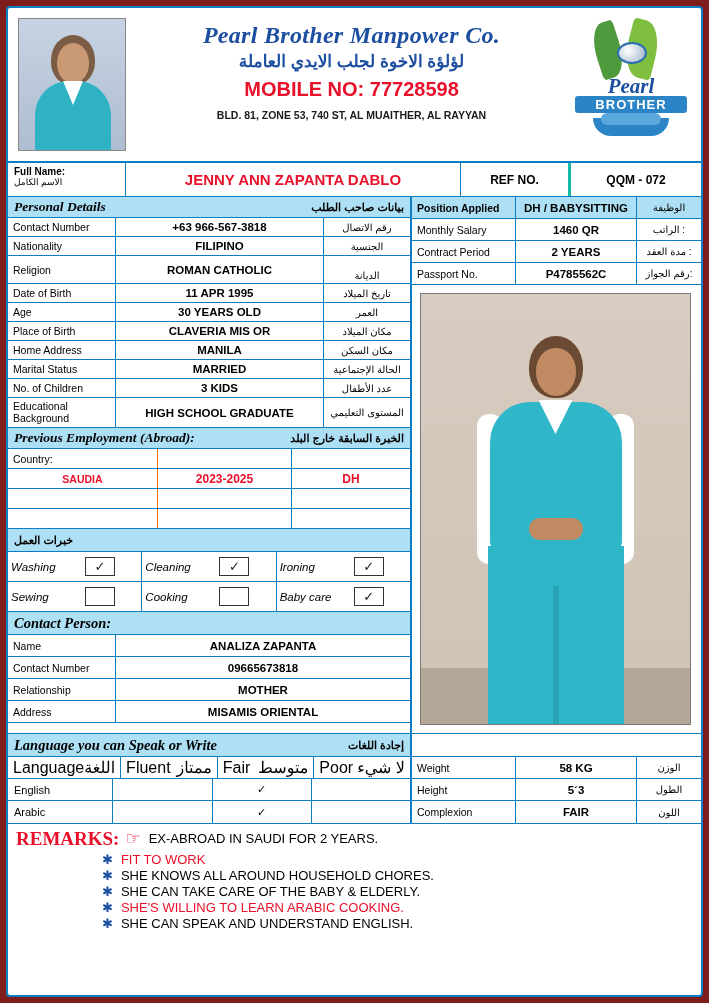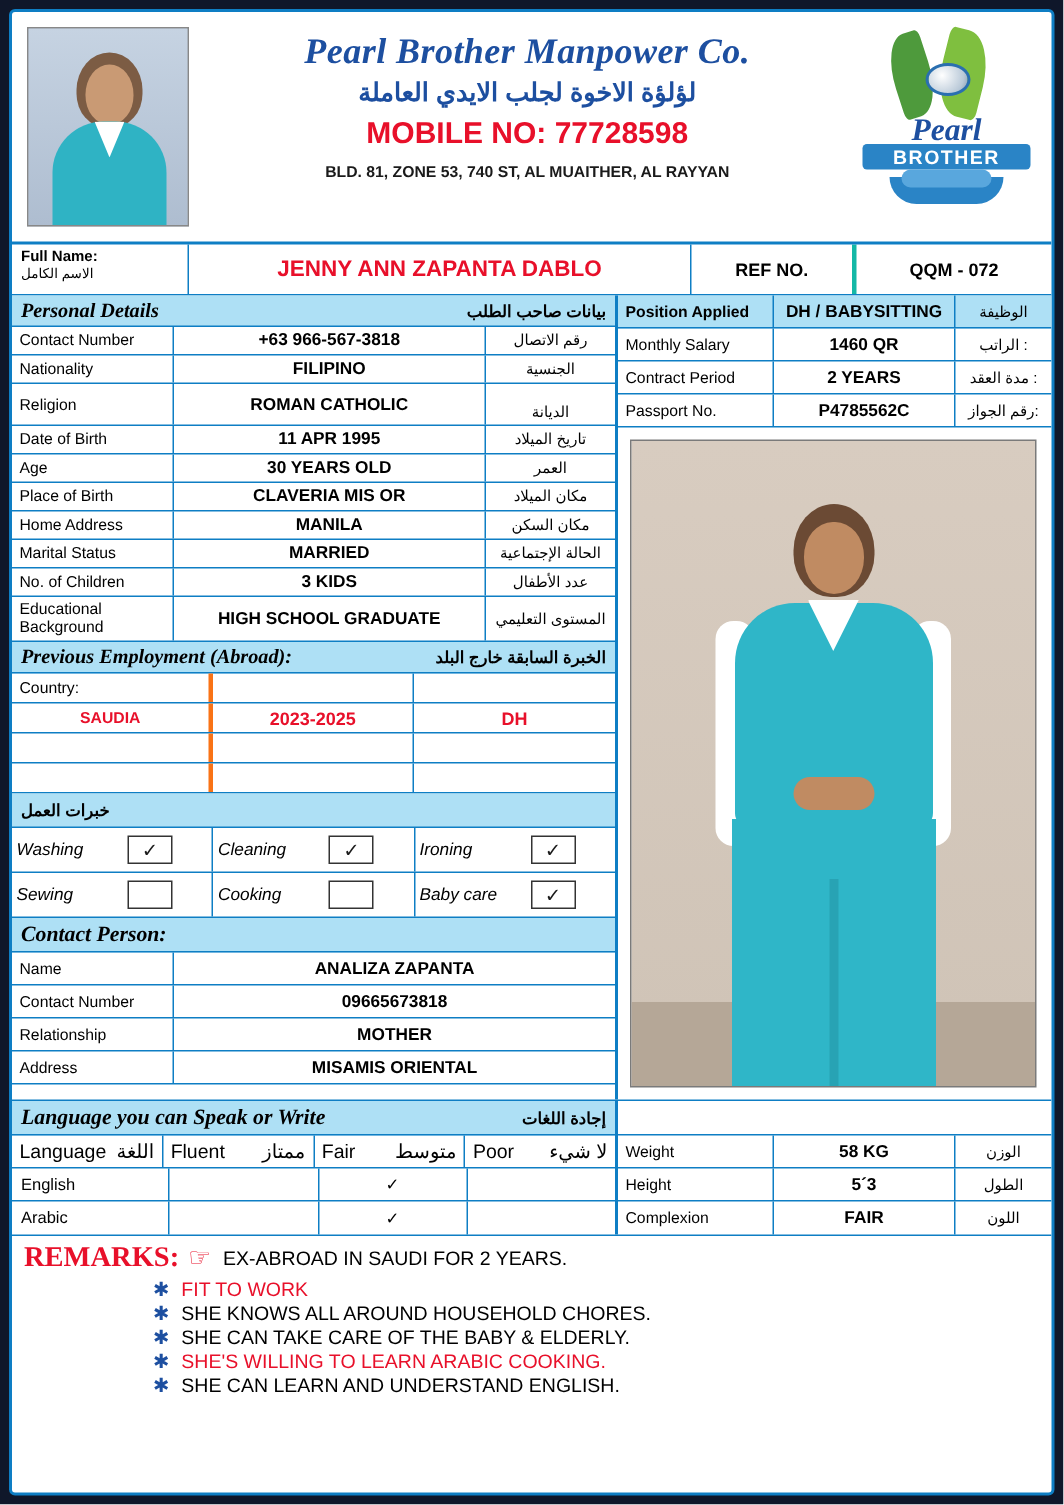--- a/index.html
+++ b/index.html
@@ -7,21 +7,21 @@
   body {
     width: 709px; height: 1003px;
     background: #ffffff;
     font-family: "Liberation Sans", sans-serif;
     font-size: 11px;
     color: #000;
   }
   .page {
     position: relative;
     width: 709px; height: 1003px;
-    background: #0f172a;
+    background: #7f1d1d;
     padding: 6px;
   }
   .sheet {
     position: relative;
     width: 697px; height: 991px;
     background: #ffffff;
     border: 2px solid #0e7ec4;
     border-radius: 4px;
     overflow: hidden;
   }
@@ -219,41 +219,41 @@
   .w-face { position:absolute; left:50%; top:54px; transform:translateX(-50%); width:40px; height:48px; background:#c08b62; border-radius:48% 48% 50% 50%; }
   .w-sleeve-l { position:absolute; left:56px; top:120px; width:26px; height:150px; background:#ffffff; border-radius:12px; }
   .w-sleeve-r { position:absolute; right:56px; top:120px; width:26px; height:150px; background:#ffffff; border-radius:12px; }
   .w-top { position:absolute; left:50%; top:108px; transform:translateX(-50%); width:132px; height:150px; background:#2fb6c8; border-radius:40px 40px 10px 10px; }
   .w-collar { position:absolute; left:50%; top:106px; transform:translateX(-50%); width:34px; height:34px; background:#ffffff; clip-path: polygon(0 0, 100% 0, 50% 100%); }
   .w-pants { position:absolute; left:50%; top:252px; transform:translateX(-50%); width:136px; height:180px; background:#2fb6c8; }
   .w-pants:after { content:""; position:absolute; left:50%; top:40px; width:6px; height:140px; margin-left:-3px; background:#28a3b4; }
   .w-hands { position:absolute; left:50%; top:224px; transform:translateX(-50%); width:54px; height:22px; background:#c08b62; border-radius:12px; }
   .w-floor { position:absolute; left:0; right:0; bottom:0; height:56px; background:#b5a797; }
   .pe-row { display:flex; border-bottom:1px solid #0e7ec4; min-height:20px; }
-  .pe-row .c1 { width:134px; border-right:3px solid #f97316; padding:2px 5px; font-size:10.5px; display:flex; align-items:center;}
+  .pe-row .c1 { width:150px; border-right:1px solid #f97316; padding:2px 5px; font-size:10.5px; display:flex; align-items:center;}
   .pe-row .c2 { width:134px; border-right:1px solid #0e7ec4; padding:2px 5px; display:flex; align-items:center; justify-content:center;}
   .pe-row .c3 { flex:1; padding:2px 5px; display:flex; align-items:center; justify-content:center;}
   .red-b { color:#e8102a; font-weight:bold; font-size:12px; }
 
   
   .hh-row { display:flex; border-bottom:1px solid #0e7ec4; height:30px; }
   .hh-cell { flex:1; display:flex; align-items:center; border-right:1px solid #0e7ec4; padding-left:3px; }
   .hh-cell:last-child { border-right:none; }
   .hh-name { font-style:italic; font-size:11.5px; width:70px; }
   .chk {
     width: 30px; height: 19px; border:1px solid #333; background:#fff;
     display:flex; align-items:center; justify-content:center;
     font-size: 13px; color:#1a1a1a; margin-left: 4px;
   }
 
   
   .lang-row { display:flex; border-bottom:1px solid #0e7ec4; height:22px; }
   .lang-row .c { flex:1; border-right:1px solid #0e7ec4; display:flex; align-items:center; justify-content:center; font-size:11px;}
   .lang-row .c:last-child { border-right:none; }
-  .lang-row .c.head { justify-content:space-between; padding:1px 5px; font-size:13px; }
+  .lang-row .c.head { justify-content:space-between; padding:1px 5px; font-size:16px; }
   .lang-row .c.first { justify-content:flex-start; padding-left:6px; }
 
   
   .bottom { display:flex; border-bottom:1px solid #0e7ec4; }
   .bl { width:404px; border-right:2px solid #0e7ec4; }
   .br { width:289px; }
 
   
   .remarks { padding: 4px 8px 6px 8px; }
   .rem-head { display:flex; align-items:flex-start; }
@@ -561,19 +561,19 @@
         <div class="rem-item">
           <span class="star">✱</span>
           <span>SHE CAN TAKE CARE OF THE BABY &amp; ELDERLY.</span>
         </div>
         <div class="rem-item">
           <span class="star">✱</span>
           <span class="red">SHE'S WILLING TO LEARN ARABIC COOKING.</span>
         </div>
         <div class="rem-item">
           <span class="star">✱</span>
-          <span>SHE CAN LEARN AND UNDERSTAND ENGLISH.</span>
+          <span>SHE CAN SPEAK AND UNDERSTAND ENGLISH.</span>
         </div>
       </div>
     </div>
 
   </div>
 </div>
 
 </body></html>

